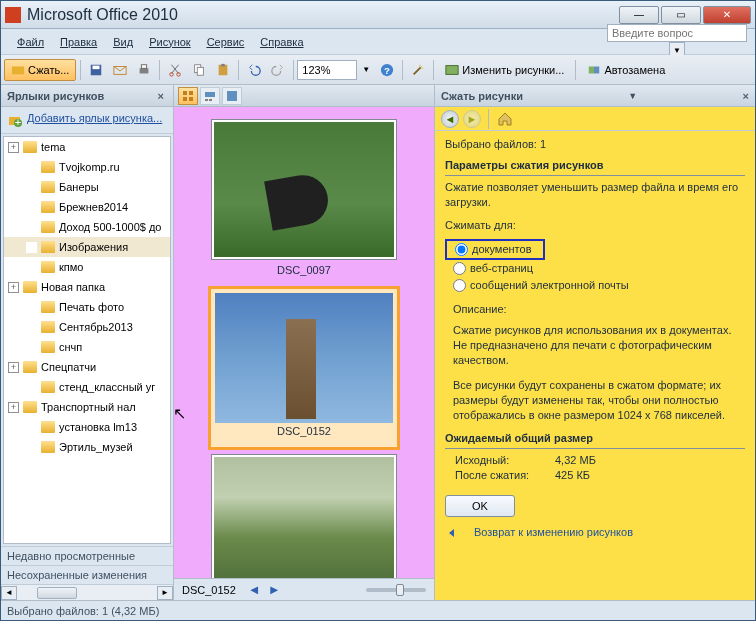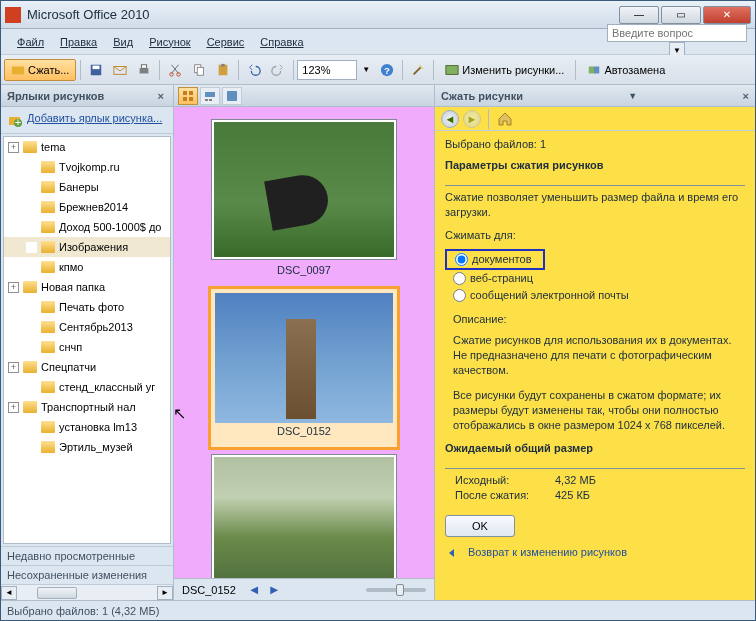--- a/index.html
+++ b/index.html
@@ -2,21 +2,21 @@
 <html><head>
 <meta charset="utf-8">
 <style>
   * { box-sizing: border-box; margin: 0; padding: 0; font-family: 'Segoe UI', Tahoma, sans-serif; font-size: 11px; }
   body { background: #c8d8e8; width: 756px; height: 621px; overflow: hidden; }
   
   .window { border: 1px solid #3a5a7a; background: #dce6f0; height: 621px; display: flex; flex-direction: column; }
   
   .titlebar { height: 28px; background: linear-gradient(#e8f0f8, #d0dce8); display: flex; align-items: center; padding: 0 4px; border-bottom: 1px solid #a0b0c0; }
   .titlebar .app-icon { width: 16px; height: 16px; background: #d04020; margin-right: 6px; }
-  .titlebar .title { flex: 1; color: #203040; font-size: 13px; }
+  .titlebar .title { flex: 1; color: #203040; font-size: 16px; }
   .winbtns { display: flex; gap: 2px; }
   .winbtn { width: 40px; height: 18px; border: 1px solid #8090a0; border-radius: 2px; background: linear-gradient(#f0f4f8,#d0d8e0); display:flex; align-items:center; justify-content:center; font-size:10px; }
   .winbtn.close { background: linear-gradient(#e07060,#c04030); color:#fff; width: 48px; }
   
   .menubar { height: 26px; background: #dce6f0; display: flex; align-items: center; padding: 0 8px; border-bottom: 1px solid #c0ccd8; }
   .menubar .menu-item { padding: 3px 8px; text-decoration: underline; color: #203040; cursor: default; }
   .menubar .menu-item:first-letter { text-decoration: underline; }
   .question-box { margin-left: auto; display:flex; align-items:center;flex-direction:column; }
   .question-box input { width: 140px; height: 18px; border: 1px solid #a0b0c0; padding: 0 4px; color: #808080; }
   .question-box .dd { width: 16px; height: 18px; border: 1px solid #a0b0c0; background: #e8eef4; display:flex; align-items:center; justify-content:center; font-size:8px; }
@@ -74,32 +74,32 @@
   .slider { width: 60px; height:4px; background:#b0bcc8; margin-left:auto; position:relative; border-radius:2px; }
   .slider .knob { position:absolute; left:30px; top:-4px; width:8px; height:12px; background:#e8eef4; border:1px solid #808890; border-radius:2px; }
   
   .rightpane { width: 320px; background: #fde047; display:flex; flex-direction:column; }
   .rp-header { height: 22px; background: linear-gradient(#e0e8f0,#c8d4e0); border-bottom:1px solid #b0bcc8; display:flex; align-items:center; padding:0 6px; font-weight:bold; color:#405060; }
   .rp-header .close-x { margin-left:auto; font-size:11px; color:#506070; }
   .rp-nav { height: 24px; display:flex; align-items:center; padding: 0 6px; gap:4px; border-bottom:1px solid #c0ccd8; }
   .rp-navbtn { width:18px; height:18px; border:1px solid #a0b0c0; border-radius:9px; background:radial-gradient(#f0f4f8,#c0ccd0); display:flex; align-items:center; justify-content:center; font-size:11px; color:#426b00; }
   .rp-navbtn.home { border-radius:2px; border:none; background:none; }
   .rp-body { flex:1; padding: 6px 10px; overflow-y:auto; color:#203040; line-height:15px; }
-  .rp-body .sec-title { font-weight:bold; border-bottom:1px solid #8090a0; padding-bottom:12px; margin: 6px 0 4px; }
+  .rp-body .sec-title { font-weight:bold; border-bottom:1px solid #8090a0; padding-bottom:2px; margin: 6px 0 4px; }
   .rp-body p { margin-bottom: 6px; }
   .radio-row { display:flex; align-items:center; gap:4px; padding: 1px 0 1px 8px; }
   .radio-row.highlight { border: 2px solid #2030c0; display:inline-flex; padding: 1px 12px 1px 8px; }
   .radio-row input { margin:0; }
   .desc-block { margin: 8px 0 8px 8px; }
   .size-table { margin: 4px 0 8px 10px; }
   .size-table .row { display:flex; }
   .size-table .lbl { width: 100px; }
   .ok-area { padding-top:4px; }
   .ok-btn { width: 70px; height: 22px; border:1px solid #8090a0; background: linear-gradient(#f8faff,#e0e8f0); border-radius:3px; }
-  .back-link { color:#2050a0; display:flex; align-items:center; gap:9px; margin-top:8px; }
+  .back-link { color:#2050a0; display:flex; align-items:center; gap:15px; margin-top:8px; }
   
   .cursor { position:absolute; left: 173px; top: 404px; font-size: 16px; color:#000; pointer-events:none; z-index:10; }
 </style>
 </head>
 <body>
 
 <div class="window">
   <div class="titlebar">
     <div class="app-icon"></div>
     <div class="title">Microsoft Office 2010</div>

